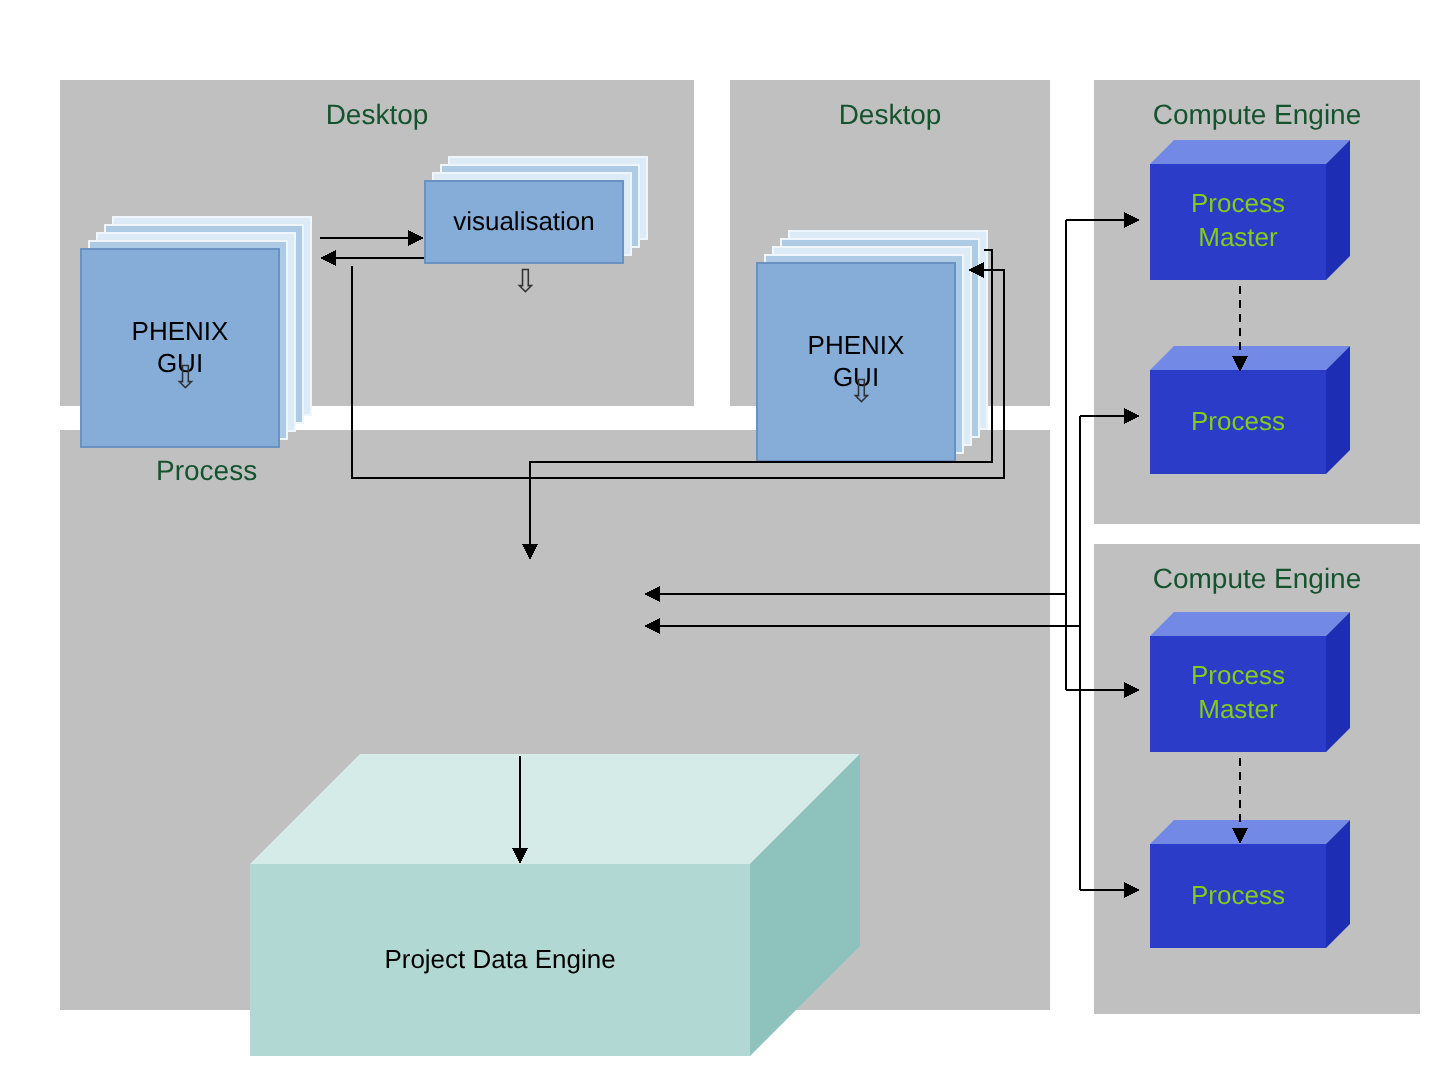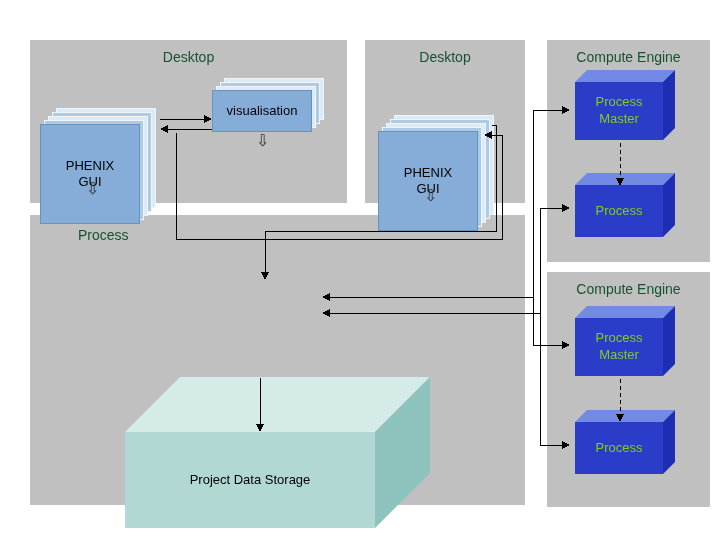--- a/index.html
+++ b/index.html
@@ -161,21 +161,21 @@
   </div>
   <div class="box3d proc p" id="node-p2">
     <div class="face-top"></div>
     <div class="face-side"></div>
     <div class="face-front">Process</div>
   </div>
 
   <div class="box3d storage">
     <div class="face-top"></div>
     <div class="face-side"></div>
-    <div class="face-front">Project Data Storage</div>
+    <div class="face-front">Project Data Engine</div>
   </div>
 
   <svg id="connectors" shape-rendering="crispEdges">
     <g>
       <path d="M160,119 H204"></path>
         <polygon points="204,115 212,119 204,123"></polygon>
     </g>
     <g>
       <path d="M212,129 H168"></path>
         <polygon points="168,125 160,129 168,133"></polygon>

